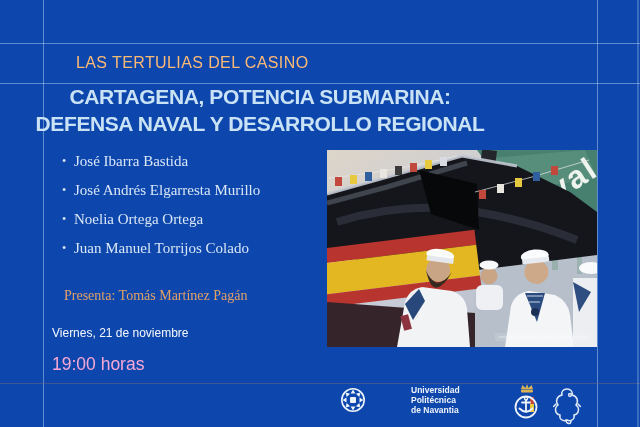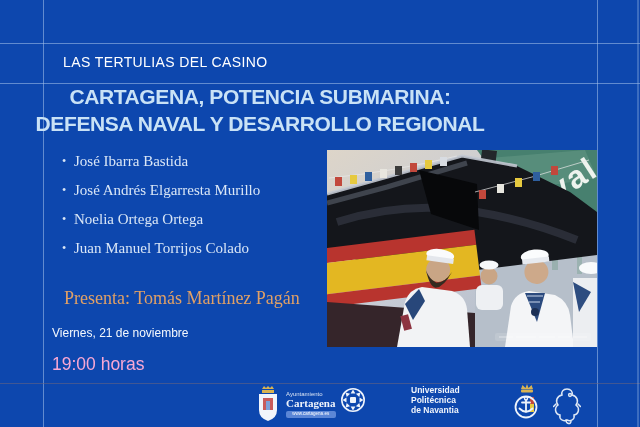--- a/index.html
+++ b/index.html
@@ -5,29 +5,29 @@
   html,body{margin:0;padding:0;}
   body{width:640px;height:427px;overflow:hidden;background:#0d47ae;position:relative;
        font-family:"Liberation Sans",sans-serif;}
   .abs{position:absolute;}
   
   .vline{position:absolute;top:0;bottom:0;width:1px;background:rgba(168,194,235,.55);}
   .hline{position:absolute;left:0;right:0;height:1px;background:rgba(168,194,235,.55);}
   .hline.dark{background:rgba(110,100,125,.55);}
   .edge{position:absolute;top:0;bottom:0;right:1px;width:2px;background:rgba(150,180,225,.35);}
   
-  .kicker{left:63px;top:54px;font-size:14px;letter-spacing:.4px;color:#ffffff;}
+  .kicker{left:76px;top:54px;font-size:16px;letter-spacing:.4px;color:#fdba74;}
   .title{left:0;width:520px;top:84px;text-align:center;color:#c9e2f6;font-weight:bold;
          font-size:21px;line-height:26.5px;letter-spacing:-.4px;}
   ul.speakers{left:62px;top:153px;margin:0;padding:0;list-style:none;position:absolute;}
   ul.speakers li{height:18px;margin-bottom:11px;color:#d9e6f6;
                  font-family:"Liberation Serif",serif;font-size:15px;}
   ul.speakers li.gap{margin-top:4px;}
   ul.speakers .blt{display:inline-block;width:12px;font-size:12px;vertical-align:1px;}
-  .presenter{left:64px;top:288px;color:#e0a066;font-family:"Liberation Serif",serif;font-size:18px;}
+  .presenter{left:64px;top:288px;color:#e0a066;font-family:"Liberation Serif",serif;font-size:14px;}
   .date{left:52px;top:326px;color:#f4f8fd;font-size:12px;}
   .time{left:52px;top:354px;color:#f9a8d4;font-size:17.5px;}
   
   .photo{left:327px;top:150px;width:270px;height:197px;overflow:hidden;}
   
   .footer{left:0;top:383px;width:640px;height:44px;}
   .logo{position:absolute;display:flex;align-items:center;color:#eef3fb;}
   .ayto{left:254px;top:3px;}
   .ayto .txt{margin-left:4px;line-height:1;}
   .ayto .l1{font-size:6px;opacity:.9;}
@@ -170,34 +170,20 @@
 
   <g opacity=".35">
     <rect x="168" y="183" width="96" height="8" rx="2" fill="#ffffff" opacity=".35"></rect>
     <path d="M172,187 h14 M189,187 h20 M212,187 h16 M231,187 h12 M246,187 h14" stroke="#ffffff" stroke-width="2"></path>
   </g>
 </svg>
 </div>
 
 <div class="abs footer">
 
-  <div class="logo ayto">
-    <svg width="28" height="37" viewBox="0 0 28 37">
-      <path d="M8,3 l2,-3 2,2 2,-2 2,2 2,-2 2,3 z" fill="#d9b352"></path>
-      <rect x="8" y="4" width="12" height="3" fill="#d9b352"></rect>
-      <path d="M5,8 h18 v16 q0,8 -9,11 q-9,-3 -9,-11 z" fill="#f2f5fb"></path>
-      <rect x="9" y="12" width="10" height="12" fill="#c95b5b"></rect>
-      <rect x="12" y="15" width="4" height="9" fill="#7da0d8"></rect>
-    </svg>
-    <div class="txt">
-      <div class="l1">Ayuntamiento</div>
-      <div class="l2">Cartagena</div>
-      <div class="l3">www.cartagena.es</div>
-    </div>
-  </div>
 
   <div class="logo upct">
     <svg width="30" height="30" viewBox="0 0 30 30">
       <g fill="#eef3fb">
         <circle cx="15" cy="15" r="11.2" fill="none" stroke="#eef3fb" stroke-width="1.6"></circle>
         <g id="ray">
             <path d="M15,4.5 l2.4,4 h-4.8 z"></path>
           </g>
         <use href="#ray" transform="rotate(45 15 15)"></use>
         <use href="#ray" transform="rotate(90 15 15)"></use>

